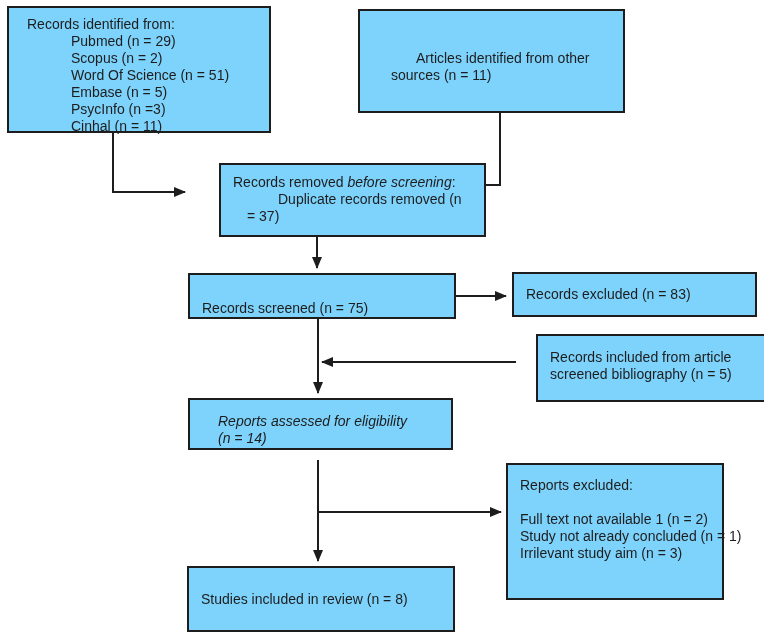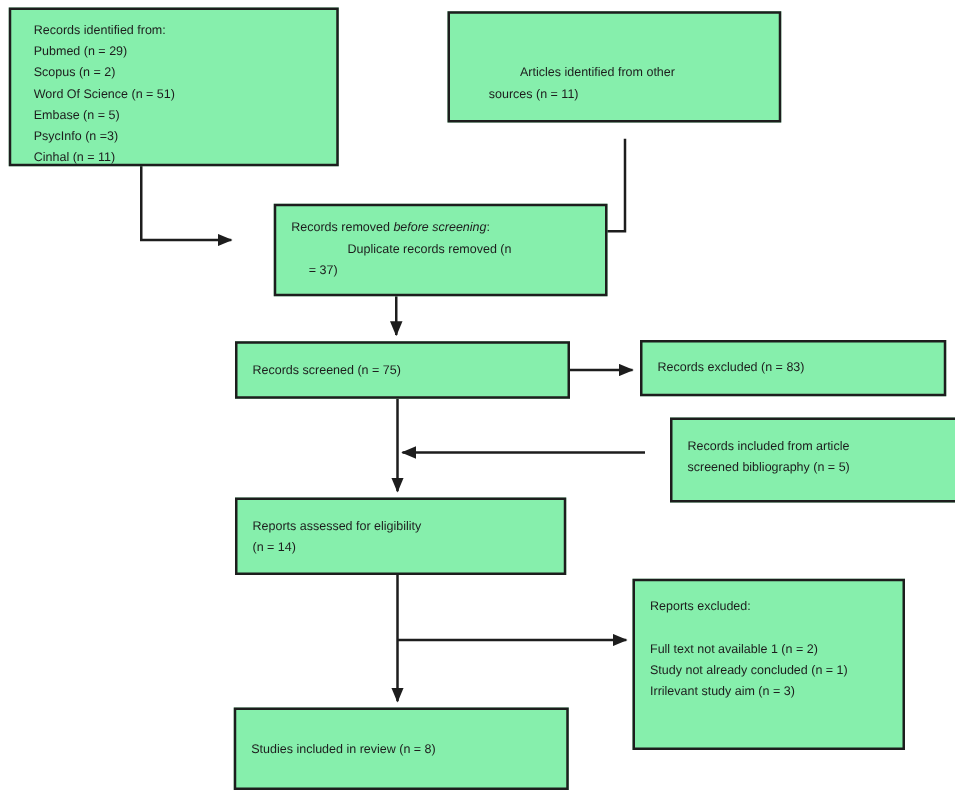--- a/index.html
+++ b/index.html
@@ -9,42 +9,42 @@
     height: 638px;
     background: #ffffff;
     font-family: "Liberation Sans", "DejaVu Sans", sans-serif;
     color: #1d1d1d;
     overflow: hidden;
   }
   .box {
     position: absolute;
     box-sizing: border-box;
     border: 2px solid #1d1d1d;
-    background: #86efac;
-    font-size: 10px;
+    background: #7dd3fc;
+    font-size: 14px;
     line-height: 17px;
   }
   .line { white-space: pre; }
   .flexcenter { display: flex; align-items: center; }
 
   #box-identified { left: 7px;   top: 6px;   width: 264px; height: 127px; padding: 8px 6px 0 18px; }
-  #box-identified .indent { }
+  #box-identified .indent { margin-left: 44px; }
 
-  #box-other     { left: 358px; top: 9px;   width: 267px; height: 89px; padding: 39px 8px 0 31px; }
+  #box-other     { left: 358px; top: 9px;   width: 267px; height: 104px; padding: 39px 8px 0 31px; }
   #box-other .firstline { margin-left: 25px; }
 
   #box-removed   { left: 191px; top: 163px; width: 267px; height: 74px; padding: 9px 6px 0 12px; margin-left: 28px; }
   #box-removed .l2 { margin-left: 45px; }
   #box-removed .l3 { margin-left: 14px; }
 
-  #box-screened  { left: 188px; top: 273px; width: 268px; height: 46px; padding-left: 12px; }
+  #box-screened  { left: 188px; top: 273px; width: 268px; height: 46px; padding-left: 12px; align-items: flex-end; }
   #box-excluded  { left: 512px; top: 272px; width: 245px; height: 45px; padding-left: 12px; }
 
   #box-biblio    { left: 536px; top: 334px; width: 241px; height: 68px; padding: 13px 6px 0 12px; }
-  #box-assessed  { left: 188px; top: 398px; width: 265px; height: 62px; padding: 13px 6px 0 12px; }
+  #box-assessed  { left: 188px; top: 398px; width: 265px; height: 52px; padding: 13px 6px 0 28px; font-style: italic; }
 
   #box-reports-excluded { left: 506px; top: 463px; width: 218px; height: 137px; padding: 12px 6px 0 12px; }
   #box-reports-excluded .gap { height: 17px; }
 
   #box-included  { left: 187px; top: 566px; width: 268px; height: 66px; padding-left: 12px; }
 
   #connectors { position: absolute; left: 0; top: 0; pointer-events: none; }
 </style>
 </head>
 <body>

